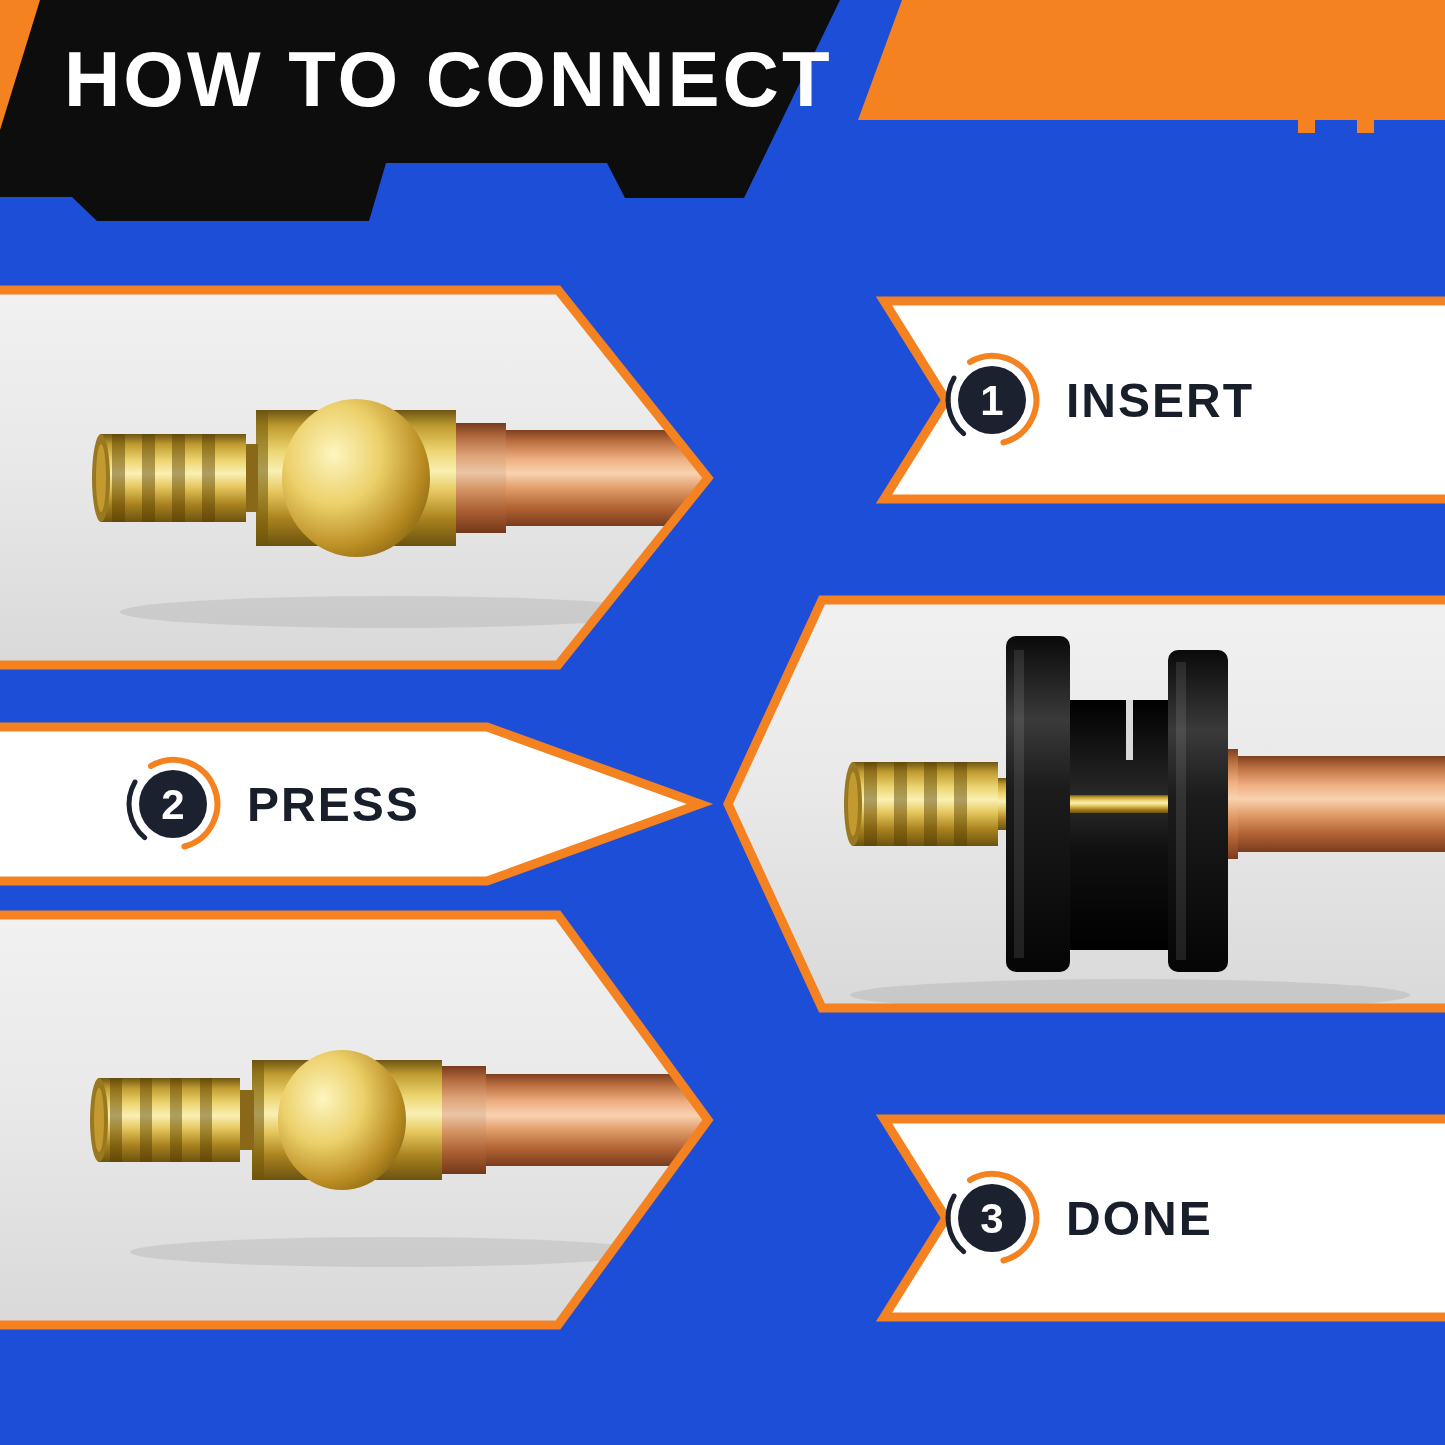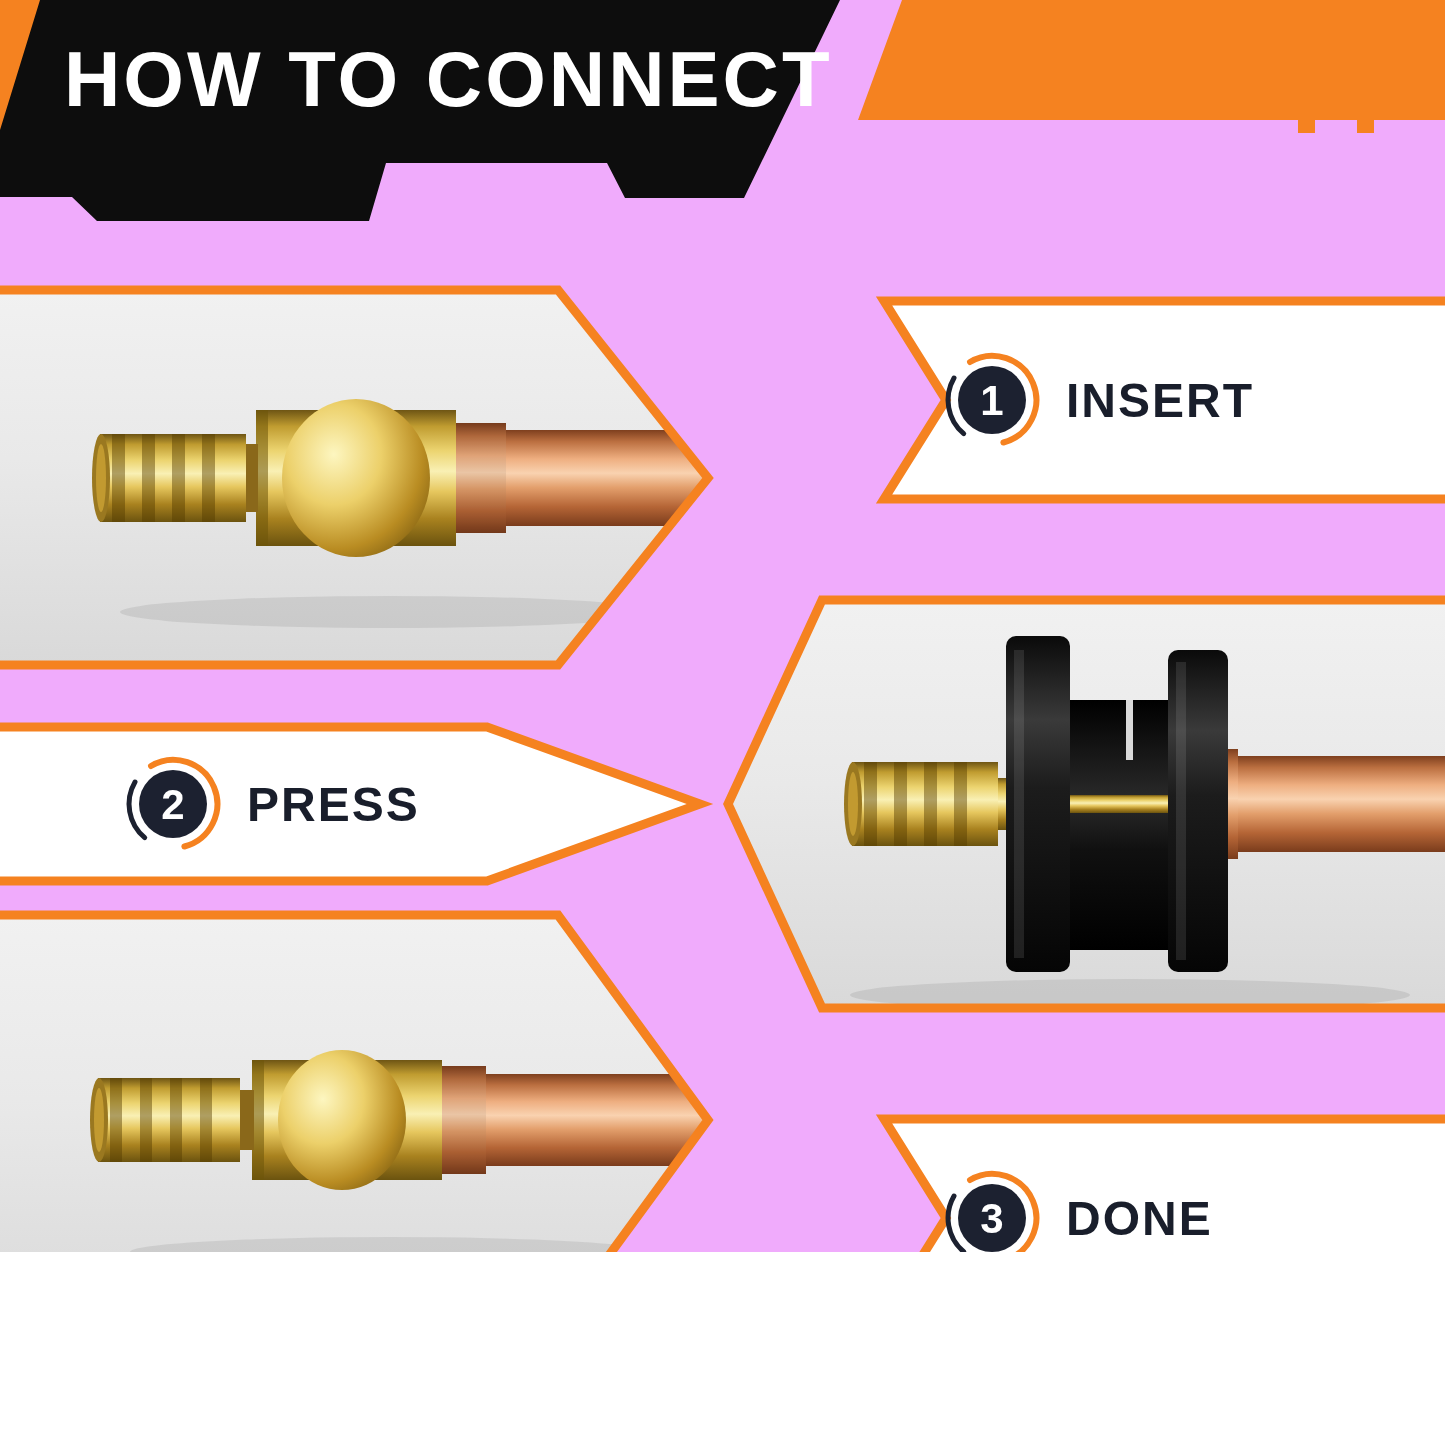--- a/index.html
+++ b/index.html
@@ -1,20 +1,20 @@
 <!DOCTYPE html>
 <html><head>
 <meta charset="utf-8">
 <style>
   html, body { margin: 0; padding: 0; background: #ffffff; }
   .stage {
     position: relative;
     width: 1445px;
-    height: 1252px;
-    background: #f0abfc;
+    height: 1445px;
+    background: #1d4ed8;
     overflow: hidden;
     font-family: "Liberation Sans", sans-serif;
   }
   svg { display: block; }
   text { font-family: "Liberation Sans", sans-serif; }
 </style>
 </head>
 <body>
 
 <div class="stage">

